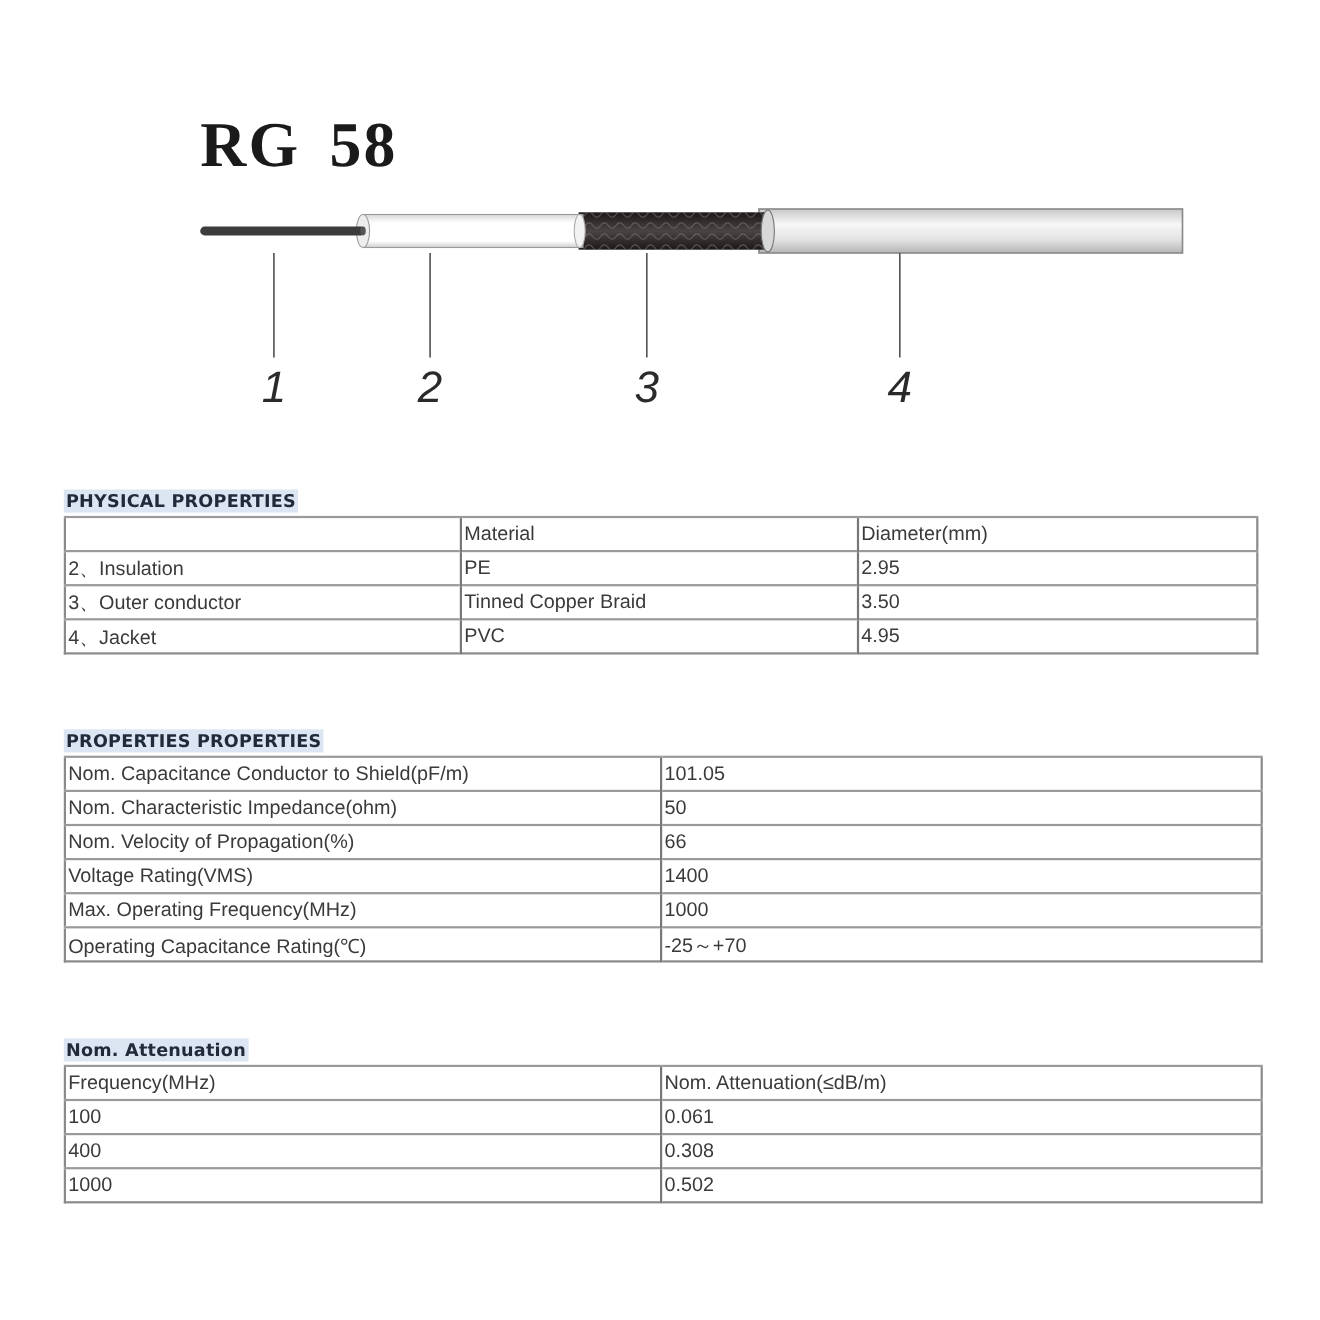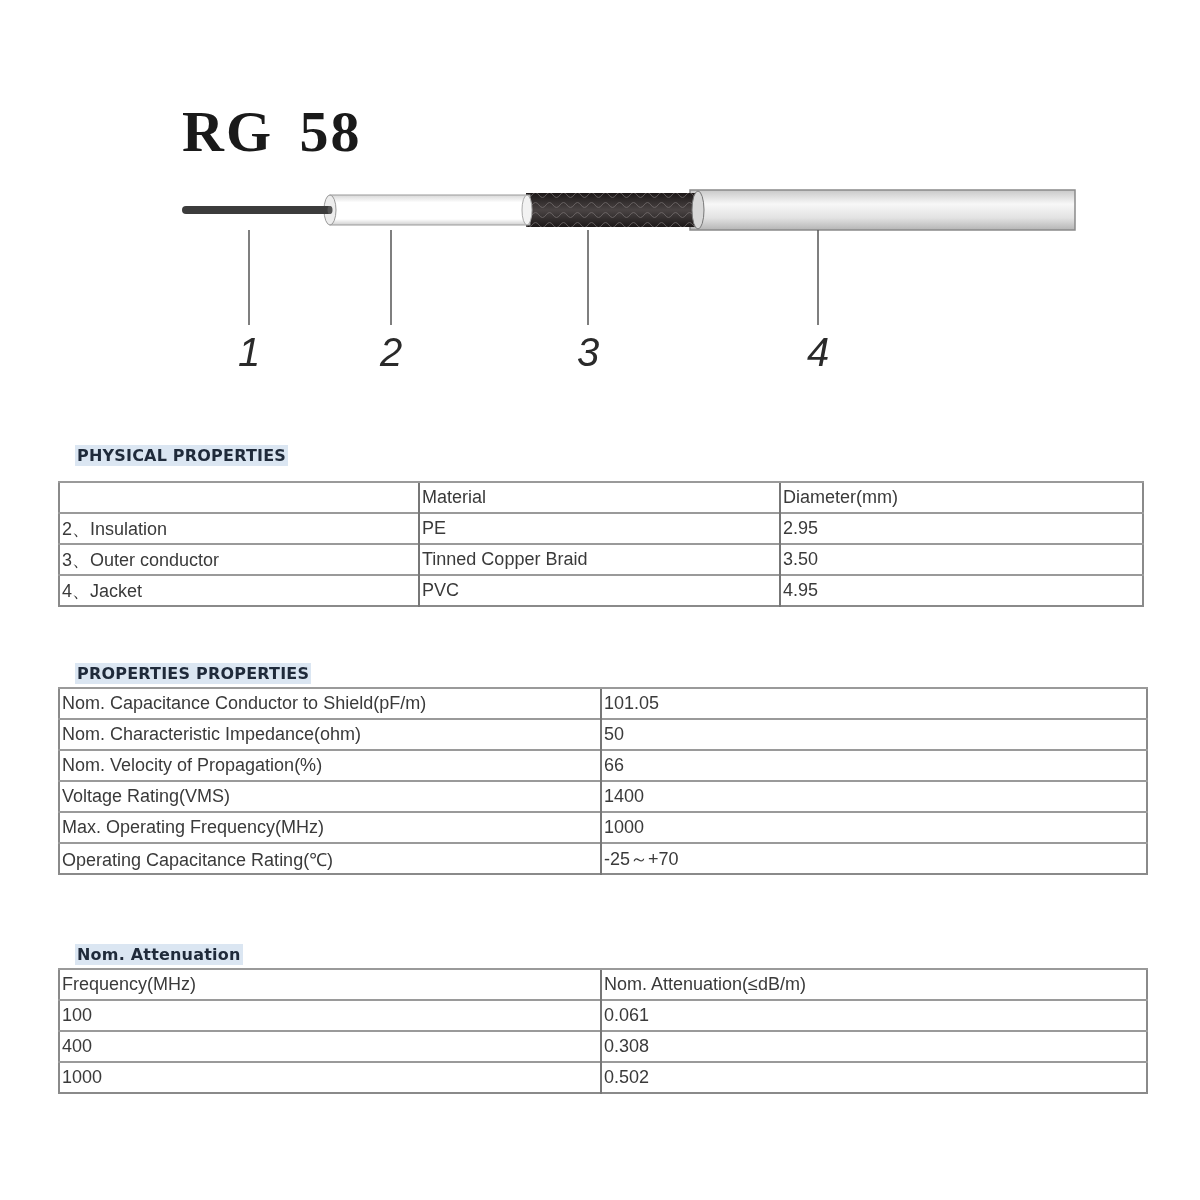--- a/index.html
+++ b/index.html
@@ -9,21 +9,21 @@
     .title { position: absolute; left: 182px; top: 98px; font-family: Liberation Serif, serif;
              font-weight: bold; font-size: 58px; letter-spacing: 2px; color: #1a1a1a; word-spacing: 10px; }
 
     .diagram { position: absolute; left: 0; top: 0; width: 1200px; height: 400px; }
 
     .callout-num { position: absolute; font-family: "Liberation Sans", sans-serif; font-style: italic;
                    font-size: 40px; color: #2a2a2a; transform: translateX(-50%); }
 
     .section-title { position: absolute; left: 58px; font-family: "DejaVu Sans", sans-serif;
                      font-weight: bold; font-size: 16px; color: #1f2a3a; background: #dbe6f2;
-                     padding: 1px 2px; letter-spacing: 0.2px; margin-left: 17px; }
+                     padding: 1px 2px; letter-spacing: 0.2px; }
 
     table.spec { position: absolute; border-collapse: collapse; table-layout: fixed;
                  border: 2px solid #8a8a8a; }
     table.spec td { border: 1px solid #8f8f8f; border-top: 2px solid #9a9a9a; height: 29px; padding: 0 0 0 2px;
                     font-size: 18px; color: #3a3a3a; vertical-align: middle; white-space: nowrap;
                     overflow: hidden; }
     table.spec td.col-sep { border-left: 2px solid #777; }
   </style>
 </head>
 <body>
@@ -82,21 +82,21 @@
     <line x1="818" y1="230" x2="818" y2="325"></line>
   </g>
 </svg>
 
 <div class="callout-num" style="left:249px; top:330px;">1</div>
 <div class="callout-num" style="left:391px; top:330px;">2</div>
 <div class="callout-num" style="left:588px; top:330px;">3</div>
 <div class="callout-num" style="left:818px; top:330px;">4</div>
 
 <div class="section-title" style="top:445px;">PHYSICAL PROPERTIES</div>
-<table class="spec" style="left:58px; top:469px; width:1084px;margin-top:12px;">
+<table class="spec" style="left:58px; top:469px; width:1084px;">
   <colgroup>
       <col style="width:360px">
       <col style="width:361px">
       <col style="width:363px">
     </colgroup>
   <tbody>
       <tr>
     <td></td>
     <td class="col-sep">Material</td>
     <td class="col-sep">Diameter(mm)</td>

